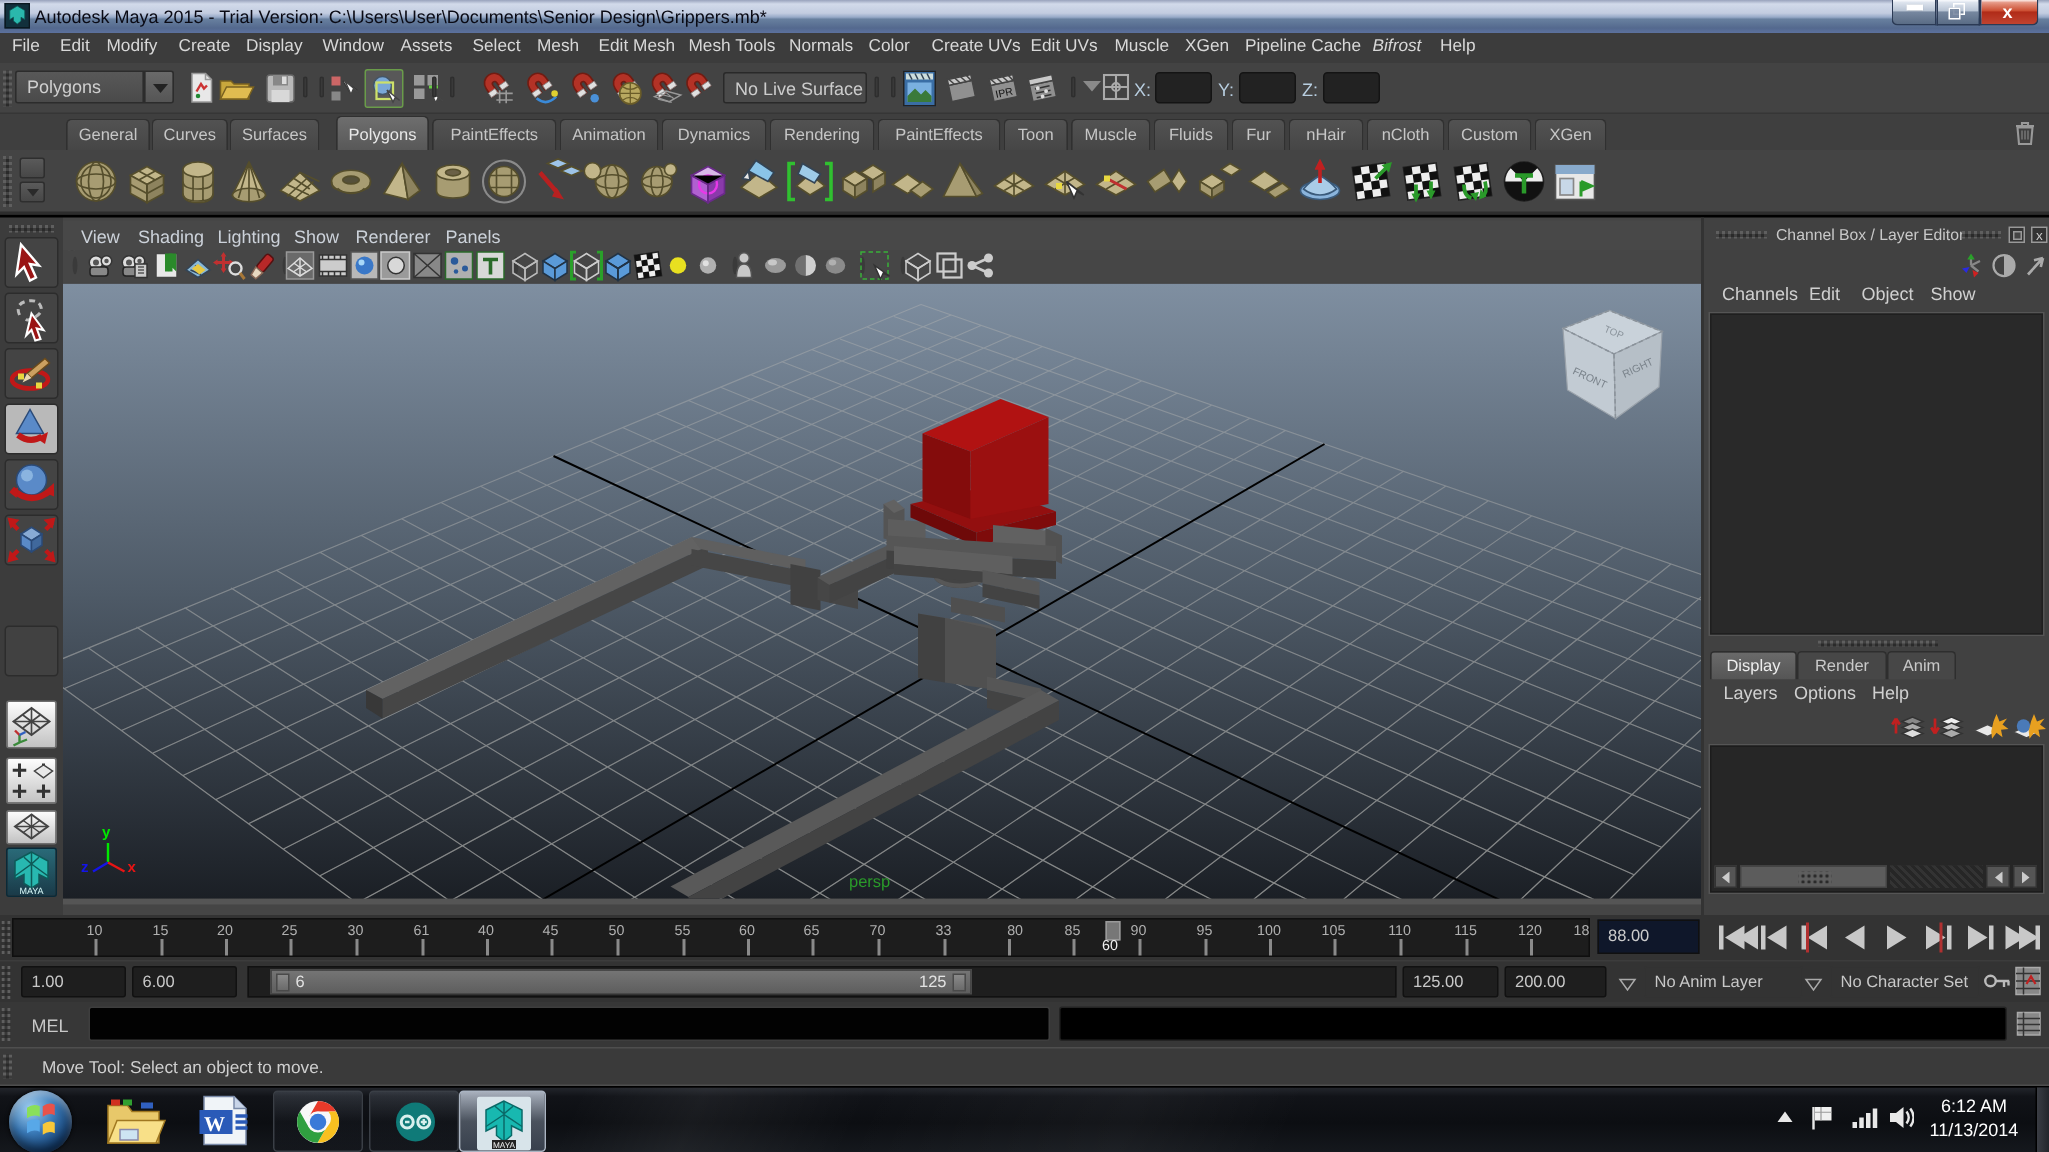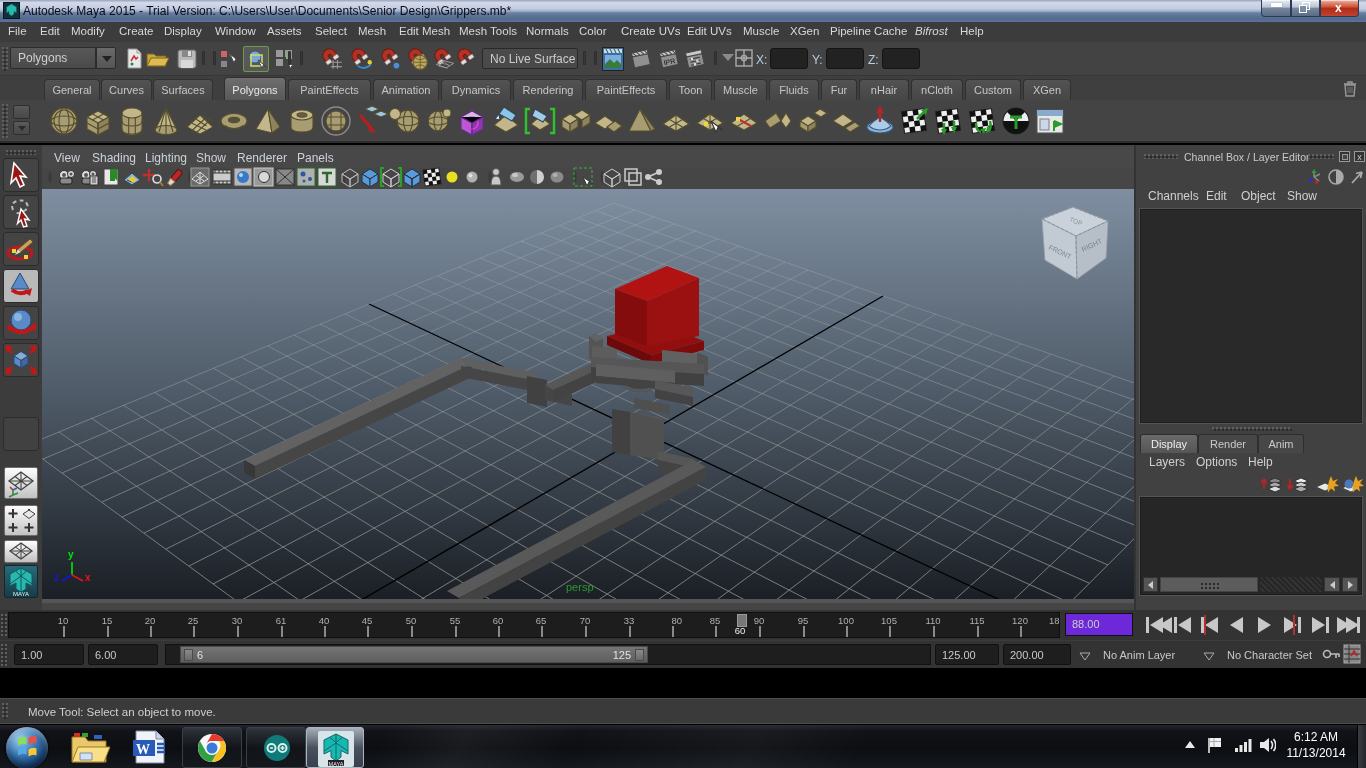--- a/index.html
+++ b/index.html
@@ -50,21 +50,21 @@
 #rpmenu{position:absolute;left:0;top:44px;width:232px;height:18px;color:#d0d0d0;font-size:12px;}
 #chanbox{position:absolute;left:4px;top:64px;width:222px;height:214px;background:#292929;border:1px solid #1f1f1f;box-shadow:0 0 0 1px #555;}
 #lytabs{position:absolute;left:0;top:288px;width:232px;height:20px;}
 .ltab{position:absolute;top:1px;height:19px;background:#474747;border:1px solid #2e2e2e;border-bottom:none;border-radius:3px 3px 0 0;color:#c9c9c9;font-size:11px;text-align:center;padding-top:3px;}
 .ltab.sel{background:linear-gradient(180deg,#6a6a6a,#555);color:#eee;}
 #lymenu{position:absolute;left:0;top:310px;width:232px;height:16px;color:#d0d0d0;font-size:12px;}
 #laybox{position:absolute;left:4px;top:352px;width:222px;height:98px;background:#262626;border:1px solid #1c1c1c;box-shadow:0 0 0 1px #555;}
 
 #timerow{left:0;top:610px;width:1366px;height:30px;background:#333;}
 #ruler{position:absolute;left:8px;top:2px;width:1052px;height:26px;background:#1d1d1d;border:1px solid #0f0f0f;color:#b0b0b0;font-size:9.5px;}
-#curtime{position:absolute;left:1065px;top:3px;width:68px;height:23px;background:#6d28d9;border:1px solid #101010;color:#ccc;font-size:11px;padding:4px 0 0 6px;}
+#curtime{position:absolute;left:1065px;top:3px;width:68px;height:23px;background:#0f172a;border:1px solid #101010;color:#ccc;font-size:11px;padding:4px 0 0 6px;}
 #playback{position:absolute;left:1138px;top:2px;width:228px;height:26px;}
 
 #rangerow{left:0;top:640px;width:1366px;height:28px;background:#333;border-top:1px solid #3c3c3c;}
 .rfield{position:absolute;top:3px;height:21px;background:#1e1e1e;border:1px solid #111;border-radius:2px;color:#c8c8c8;font-size:11px;padding:4px 0 0 6px;}
 #rtrack{position:absolute;left:165px;top:3px;width:766px;height:21px;background:#1e1e1e;border:1px solid #111;}
 #rrange{position:absolute;left:14px;top:1px;width:468px;height:17px;background:linear-gradient(180deg,#757575,#5e5e5e);border:1px solid #484848;color:#e2e2e2;font-size:11px;}
 
 #melrow{left:0;top:668px;width:1366px;height:30px;background:#373737;}
 #mellabel{position:absolute;left:21px;top:9px;color:#c8c8c8;font-size:12px;}
 #melfield1{position:absolute;left:59px;top:3px;width:641px;height:23px;background:#020202;border:1px solid #3e3e3e;border-radius:2px;}
@@ -955,20 +955,30 @@
           <circle cx="5" cy="7" r="3.5" fill="none" stroke="#bbb" stroke-width="1.6"></circle>
           <path d="M8.5 7h9M14 7v4M17 7v3" stroke="#bbb" stroke-width="1.6"></path>
         </svg>
 <svg style="position:absolute;left:1343px;top:3px;" width="18" height="20" viewBox="0 0 18 20">
           <rect x="1" y="1" width="16" height="18" fill="#888" stroke="#aaa"></rect>
           <path d="M1 5h16M1 10h16M1 15h16M6 1v18" stroke="#333"></path>
           <path d="M8 12l3-5 3 5" stroke="#c02020" stroke-width="1.5" fill="none"></path>
         </svg>
       </div>
 </div>
+<div id="melrow" class="abs">
+  <div class="dotgrip" style="left:1px;top:4px;width:6px;height:22px;"></div>
+  <div id="mellabel">MEL</div>
+  <div id="melfield1"></div>
+      <div id="melfield2"></div>
+      <svg style="position:absolute;left:1344px;top:6px;" width="17" height="17" viewBox="0 0 17 17">
+        <rect x="1" y="1" width="15" height="15" fill="#888" stroke="#aaa"></rect>
+        <path d="M1 5h15M1 9h15M1 13h15M5 1v16" stroke="#333"></path>
+      </svg>
+</div>
 <div id="helprow" class="abs">
   <div class="dotgrip" style="left:2px;top:4px;width:6px;height:16px;"></div>
   <div id="helptext">Move Tool: Select an object to move.</div>
 </div>
 <div id="taskbar" class="abs">
   <div class="task-sheen"></div>
   <div id="taskicons">
 <div style="position:absolute;left:6px;top:2px;width:42px;height:42px;border-radius:50%;background:radial-gradient(circle at 14px 12px,#9ecdf0 0%,#3a7ab8 40%,#123a6a 75%,#0a2040 100%);box-shadow:inset 0 -4px 8px rgba(0,0,0,.5),inset 0 3px 5px rgba(255,255,255,.45), 0 0 3px #000;">
 <svg width="42" height="42" viewBox="0 0 42 42">
             <g transform="translate(21,21)">

